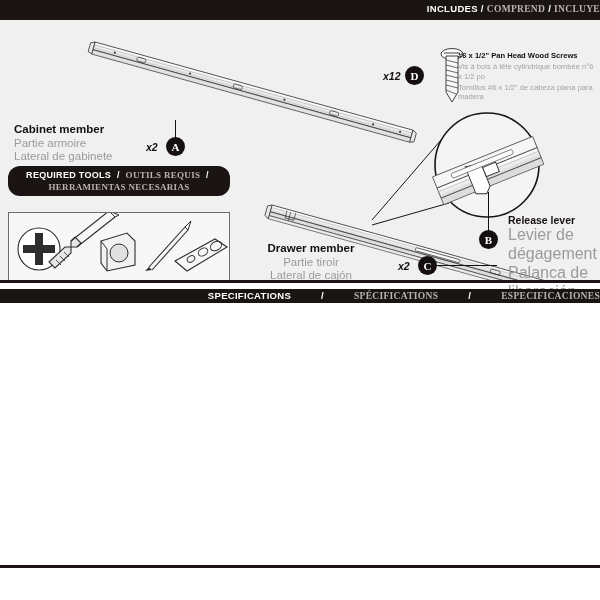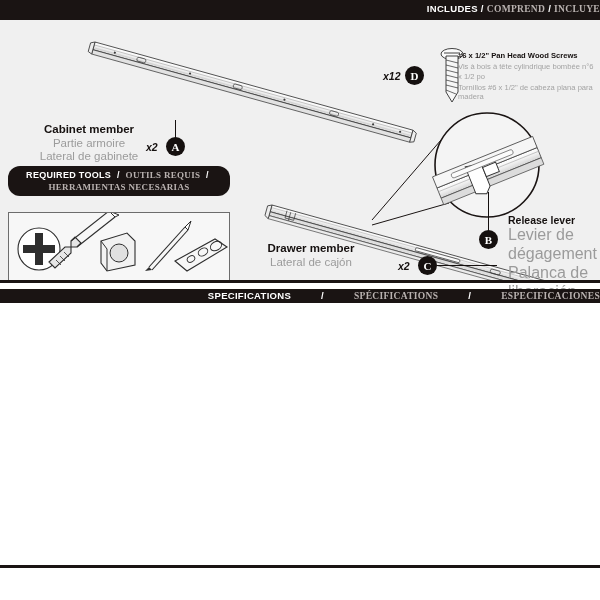--- a/index.html
+++ b/index.html
@@ -63,21 +63,21 @@
   }
   #includes-bottom-rule{
     position:absolute;left:0;top:280px;width:600px;height:3px;background:#1a1413;
   }
 
   
   .part-label{position:absolute;line-height:1.18;}
   .part-label .en{color:#15100f;font-weight:bold;font-size:11.5px;display:block;}
   .part-label .fr,.part-label .es{color:#9b9b9b;font-size:11.5px;display:block;}
 
-  #cabinet-label{left:14px;top:103px;width:150px;text-align:center;}
+  #cabinet-label{left:14px;top:103px;width:150px;text-align:left;}
   #drawer-label{left:228px;top:222px;width:166px;text-align:center;}
   #lever-label{left:508px;top:194px;width:90px;text-align:left;}
   #lever-label .en{font-size:10.5px;}
   #lever-label .fr,#lever-label .es{font-size:16px;}
 
   
   .qty{position:absolute;font-size:10.5px;font-weight:bold;color:#15100f;font-style:italic;}
   .badge{
     position:absolute;
     width:19px;height:19px;border-radius:50%;
@@ -212,20 +212,21 @@
       <span class="en">Cabinet member</span>
       <span class="fr">Partie armoire</span>
       <span class="es">Lateral de gabinete</span>
     </div>
     <span class="qty" id="qty-a">x2</span>
     <span class="badge" id="badge-a">A</span>
     <span class="leader" id="leader-a"></span>
 
     <div class="part-label" id="drawer-label">
       <span class="en">Drawer member</span>
+      <span class="fr">Partie tiroir</span>
       <span class="es">Lateral de cajón</span>
     </div>
     <span class="qty" id="qty-c">x2</span>
     <span class="badge" id="badge-c">C</span>
     <span class="leader" id="leader-c"></span>
 
     <div class="part-label" id="lever-label">
       <span class="en">Release lever</span>
       <span class="fr">Levier de dégagement</span>
       <span class="es">Palanca de liberación</span>

